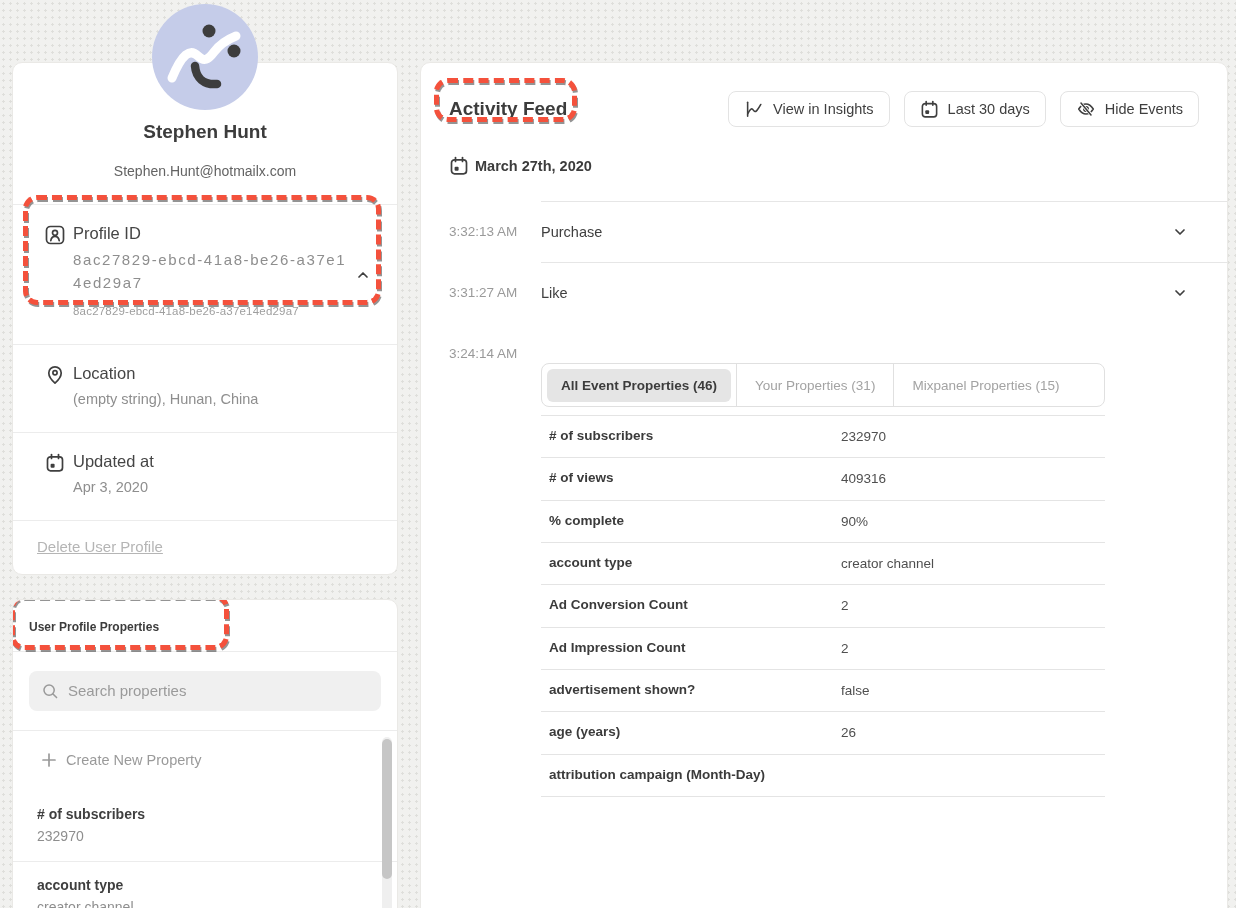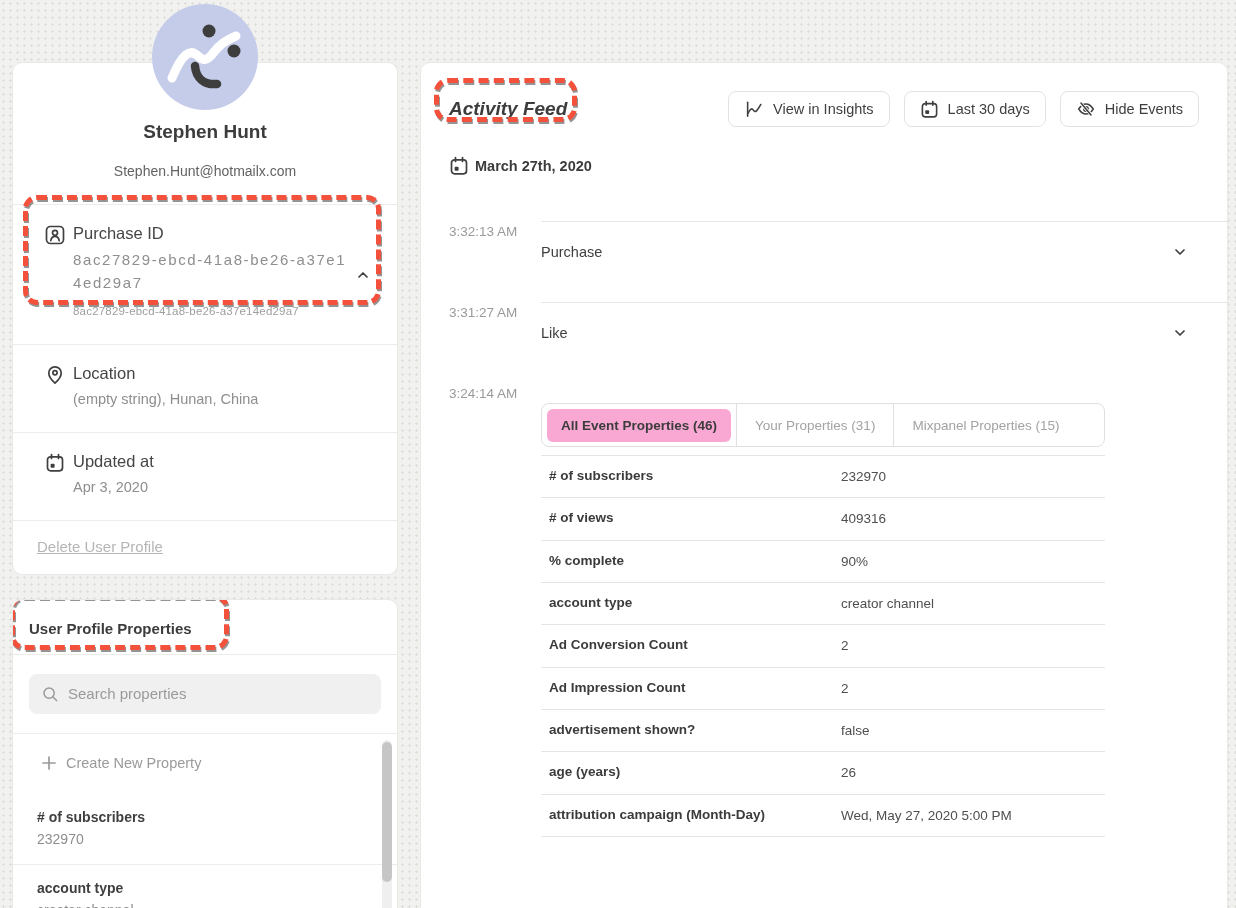--- a/index.html
+++ b/index.html
@@ -36,63 +36,63 @@
   .info-row { border-top:1px solid #ececec; padding:19px 24px 21px 32px; display:flex; position:relative; }
   .info-icon { width:20px; height:20px; flex:none; margin-top:1px; }
   .info-body { margin-left:8px; min-width:0; }
   .info-label { font-size:16.5px; color:#454545; }
   .info-value { font-size:14.5px; color:#8e8e8e; margin-top:6px; line-height:1.5; }
   .distinct-value { font-size:15px; letter-spacing:1.6px; word-break:break-all; width:275px; }
   .distinct-small { font-size:11.5px; color:#9e9e9e; margin-top:11px; letter-spacing:0.2px; }
   .row-chevron { position:absolute; right:26px; top:62px; width:16px; height:16px; cursor:pointer; }
   .delete-row { border-top:1px solid #ececec; padding:17px 24px 19px 24px; font-size:15px; color:#b5b5b5; cursor:pointer;text-decoration:underline; }
   .props-card { position:relative; margin-top:24px; height:349px; overflow:hidden; }
-  .props-title { padding:20px 16px 17px; font-size:15px; font-weight:bold; color:#3c3c3c; }
+  .props-title { padding:20px 16px 17px; font-size:12px; font-weight:bold; color:#3c3c3c; }
   .search-wrap { border-top:1px solid #ececec; padding:19px 16px; }
   .search-box { background:#f0f0f0; border-radius:8px; height:40px; display:flex; align-items:center; padding:0 12px; }
   .search-box svg { flex:none; }
   .search-box input {
     border:none; outline:none; background:transparent; flex:1;
     font-family:"Liberation Sans", sans-serif; font-size:15px; color:#555; margin-left:9px;
   }
   .search-box input::placeholder { color:#9a9a9a; }
   .props-list { border-top:1px solid #ececec; position:relative; height:218px; }
   .create-new { display:flex; align-items:center; padding:21px 24px 23px 28px; color:#9a9a9a; font-size:14.5px; cursor:pointer; }
   .create-new svg { margin-right:9px; }
   .prop-item { padding:15px 24px 17px 24px; cursor:pointer; }
   .prop-item + .prop-item { border-top:1px solid #ececec; }
   .prop-name { font-size:14px; font-weight:bold; color:#3f3f3f; }
   .prop-value { font-size:14px; color:#8e8e8e; margin-top:6px; }
   .scrollbar-track { position:absolute; right:5px; top:6px; width:10px; height:206px; background:#efefef; border-radius:5px; }
   .scrollbar-thumb { position:absolute; left:0; top:2px; width:10px; height:140px; background:#c6c6c6; border-radius:5px; cursor:pointer; }
   
   .feed-card { position:absolute; left:420px; top:62px; width:808px; height:900px; overflow:hidden; }
   .feed-header { display:flex; align-items:flex-start; padding:28px 28px 0 28px; }
-  .feed-title { font-size:19px; font-weight:bold; color:#3c3c3c; padding-top:7px;font-style:italic; }
+  .feed-title { font-size:19px; font-weight:bold; color:#3c3c3c; padding-top:7px; }
   .feed-actions { margin-left:auto; display:flex; gap:14px; }
   .btn {
     height:36px; background:#fff; border:1px solid #e3e3e3; border-radius:8px;
     display:flex; align-items:center; gap:9px; padding:0 15px;
     font-size:14.5px; color:#3f3f3f; cursor:pointer; white-space:nowrap;
   }
   .date-row { display:flex; align-items:center; gap:6px; padding:29px 0 0 28px; }
   .date-text { font-size:14.5px; font-weight:bold; color:#3c3c3c; }
   .events { margin:25px 0 0 28px; }
   .event-row { display:flex; cursor:pointer; }
   .event-time { width:92px; flex:none; font-size:13.5px; color:#9a9a9a; padding-top:23px; }
-  .event-main { flex:1; border-top:1px solid #e6e6e6; display:flex; align-items:center; padding:22px 0;margin-top:20px; }
+  .event-main { flex:1; border-top:1px solid #e6e6e6; display:flex; align-items:center; padding:22px 0; }
   .event-name { font-size:14.5px; color:#3f3f3f; }
   .event-chevron { margin-left:auto; margin-right:39px; width:16px; height:16px; }
   .expanded { margin-left:120px; width:564px; }
   .tabs { margin-top:2px; border:1px solid #e0e0e0; border-radius:8px; display:flex; height:44px; overflow:hidden; }
   .tab { display:flex; align-items:center; border-right:1px solid #e0e0e0; cursor:pointer; }
   .tab:last-child { border-right:none; }
   .tab .tab-label { font-size:13.5px; color:#a3a3a3; padding:0 18px; }
   .tab.active .tab-label {
-    background:#f9a8d4; border-radius:6px; margin:0 5px; padding:9px 14px;
+    background:#e5e5e5; border-radius:6px; margin:0 5px; padding:9px 14px;
     color:#3c3c3c; font-weight:bold;
   }
   .ev-table { margin-top:8px; }
   .ev-row { display:flex; border-top:1px solid #e4e4e4; padding:10px 0 10px 8px; }
   .ev-name { width:292px; flex:none; font-size:13.5px; font-weight:bold; color:#3b3b3b; line-height:1.55; padding-right:10px; }
   .ev-value { flex:1; font-size:13.5px; color:#4f4f4f; line-height:1.58; word-break:break-all; padding-right:2px; }
   svg .st { stroke:#3f3f3f; stroke-width:1.7; fill:none; stroke-linecap:round; stroke-linejoin:round; }
   svg .st-gray { stroke:#9a9a9a; stroke-width:1.7; fill:none; stroke-linecap:round; }
 </style>
 </head>
@@ -118,21 +118,21 @@
       <div class="user-email">Stephen.Hunt@hotmailx.com</div>
     </div>
 
     <div class="info-row" style="padding-bottom:27px;">
       <svg class="info-icon" viewBox="0 0 20 20">
         <rect class="st" x="1.5" y="1.5" width="17" height="17" rx="4"></rect>
         <circle class="st" cx="10" cy="7.8" r="2.5"></circle>
         <path class="st" d="M5.8,15.6 C6.3,12.4 8,11.3 10,11.3 C12,11.3 13.7,12.4 14.2,15.6"></path>
       </svg>
       <div class="info-body">
-        <div class="info-label">Purchase ID</div>
+        <div class="info-label">Profile ID</div>
         <div class="info-value distinct-value">8ac27829-ebcd-41a8-be26-a37e14ed29a7</div>
         <div class="distinct-small">8ac27829-ebcd-41a8-be26-a37e14ed29a7</div>
       </div>
       <svg class="row-chevron" viewBox="0 0 16 16">
         <polyline class="st" points="4,10 8,6 12,10" stroke-width="2"></polyline>
       </svg>
     </div>
 
     <div class="info-row">
       <svg class="info-icon" viewBox="0 0 20 20">
@@ -310,21 +310,20 @@
       <div class="ev-row">
         <div class="ev-name">advertisement shown?</div>
         <div class="ev-value">false</div>
       </div>
       <div class="ev-row">
         <div class="ev-name">age (years)</div>
         <div class="ev-value">26</div>
       </div>
       <div class="ev-row">
         <div class="ev-name">attribution campaign (Month-Day)</div>
-        <div class="ev-value">Wed, May 27, 2020 5:00 PM</div>
       </div>
       <div class="ev-row">
         
         
       </div>
 
     </div>
   </div>
 </main>
 

